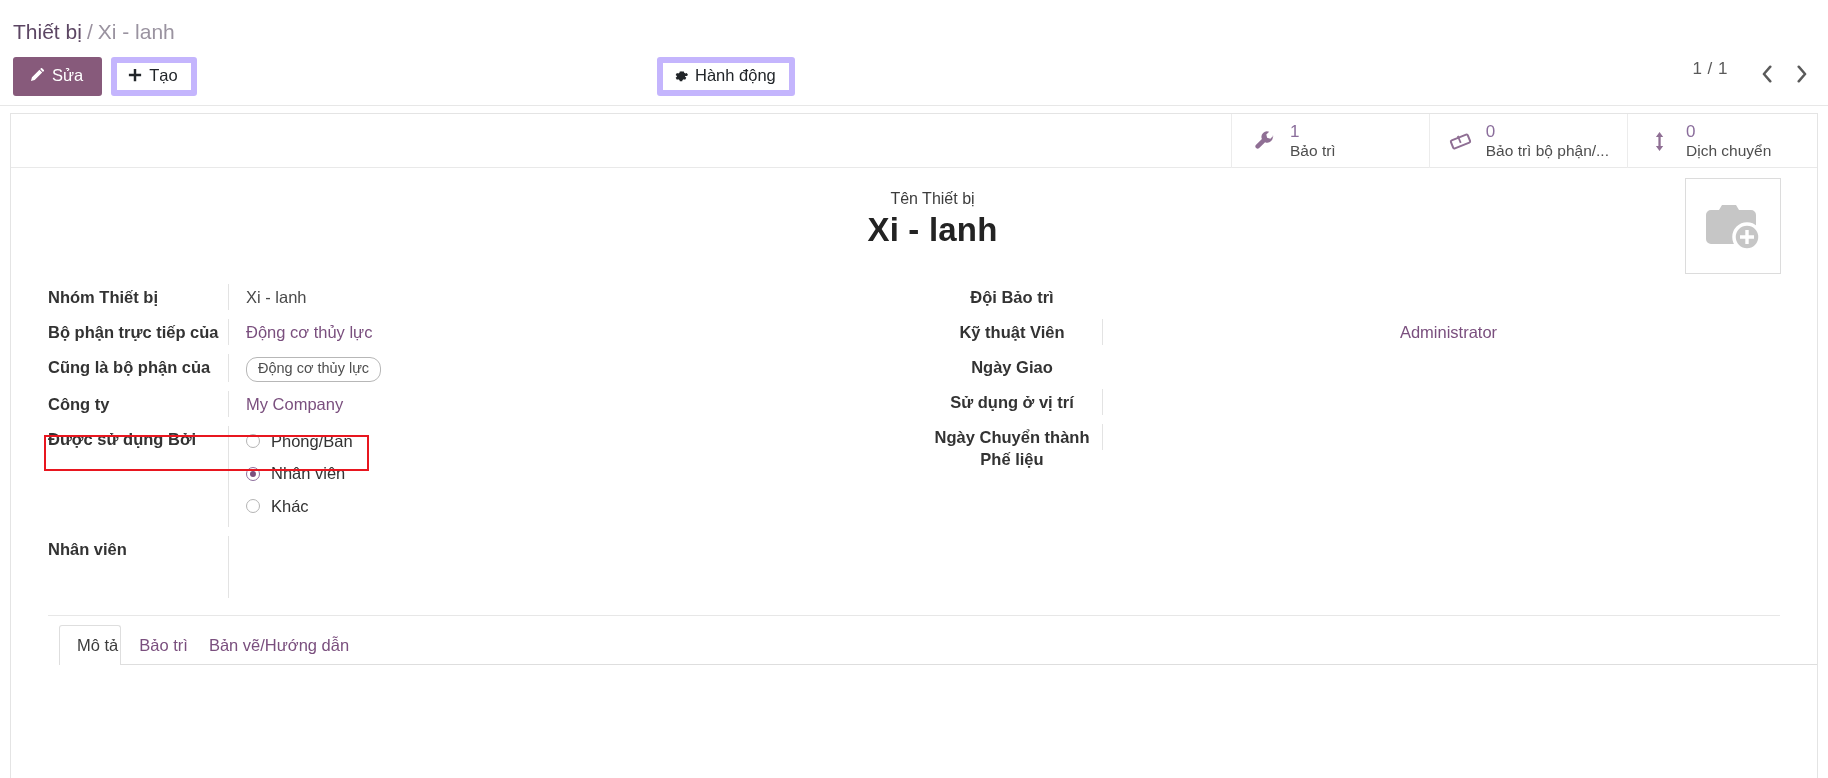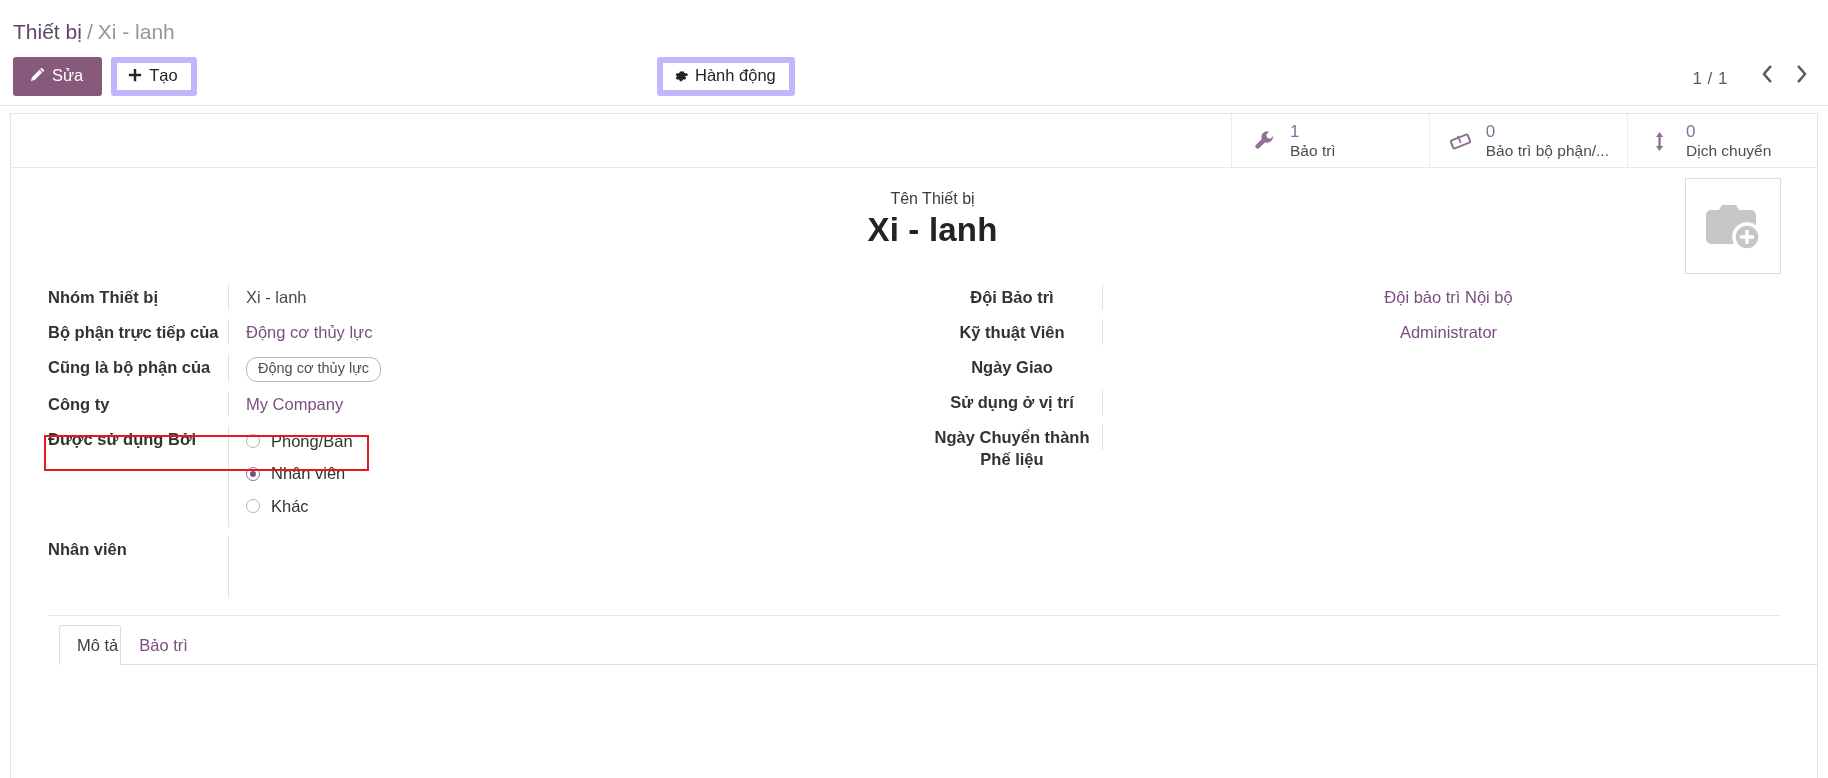--- a/index.html
+++ b/index.html
@@ -83,21 +83,21 @@
     position: absolute;
     left: 657px;
     top: 4px;
   }
 
   .pager {
     position: absolute;
     right: 10px;
     top: 6px;
     display: flex;
-    align-items: flex-end;
+    align-items: flex-start;
     gap: 0px;
     color: #5a5a5a;
     font-size: 17px;
     white-space: nowrap;
   }
   .pager-count { padding-right: 22px; color:#5a5a5a; letter-spacing: .5px;}
   .pager-btn {
     width: 34px; height: 30px;
     display: flex; align-items: center; justify-content: center;
     cursor: pointer;
@@ -500,21 +500,20 @@
               <div class="flabel">Nhân viên</div>
               <div class="fvalue empty-tall"></div>
             </div>
 
           </div>
 
           <div class="col right">
 
             <div class="frow">
               <div class="flabel">Đội Bảo trì</div>
-              <div class="fvalue link">Đội bảo trì Nội bộ</div>
             </div>
 
             <div class="frow">
               <div class="flabel">Kỹ thuật Viên</div>
               <div class="fvalue link">Administrator</div>
             </div>
 
             <div class="frow">
               <div class="flabel">Ngày Giao</div>
             </div>
@@ -531,20 +530,21 @@
 
           </div>
         </div>
 
         <div class="nb-divider"></div>
 
         <div class="notebook">
           <div class="tabs">
             <div class="tab active">Mô tả</div>
             <div class="tab">Bảo trì</div>
+            <div class="tab">Bản vẽ/Hướng dẫn</div>
           </div>
         </div>
 
       </div>
 
       <div class="hl-box"></div>
 
     </div>
   </div>
 </div>

